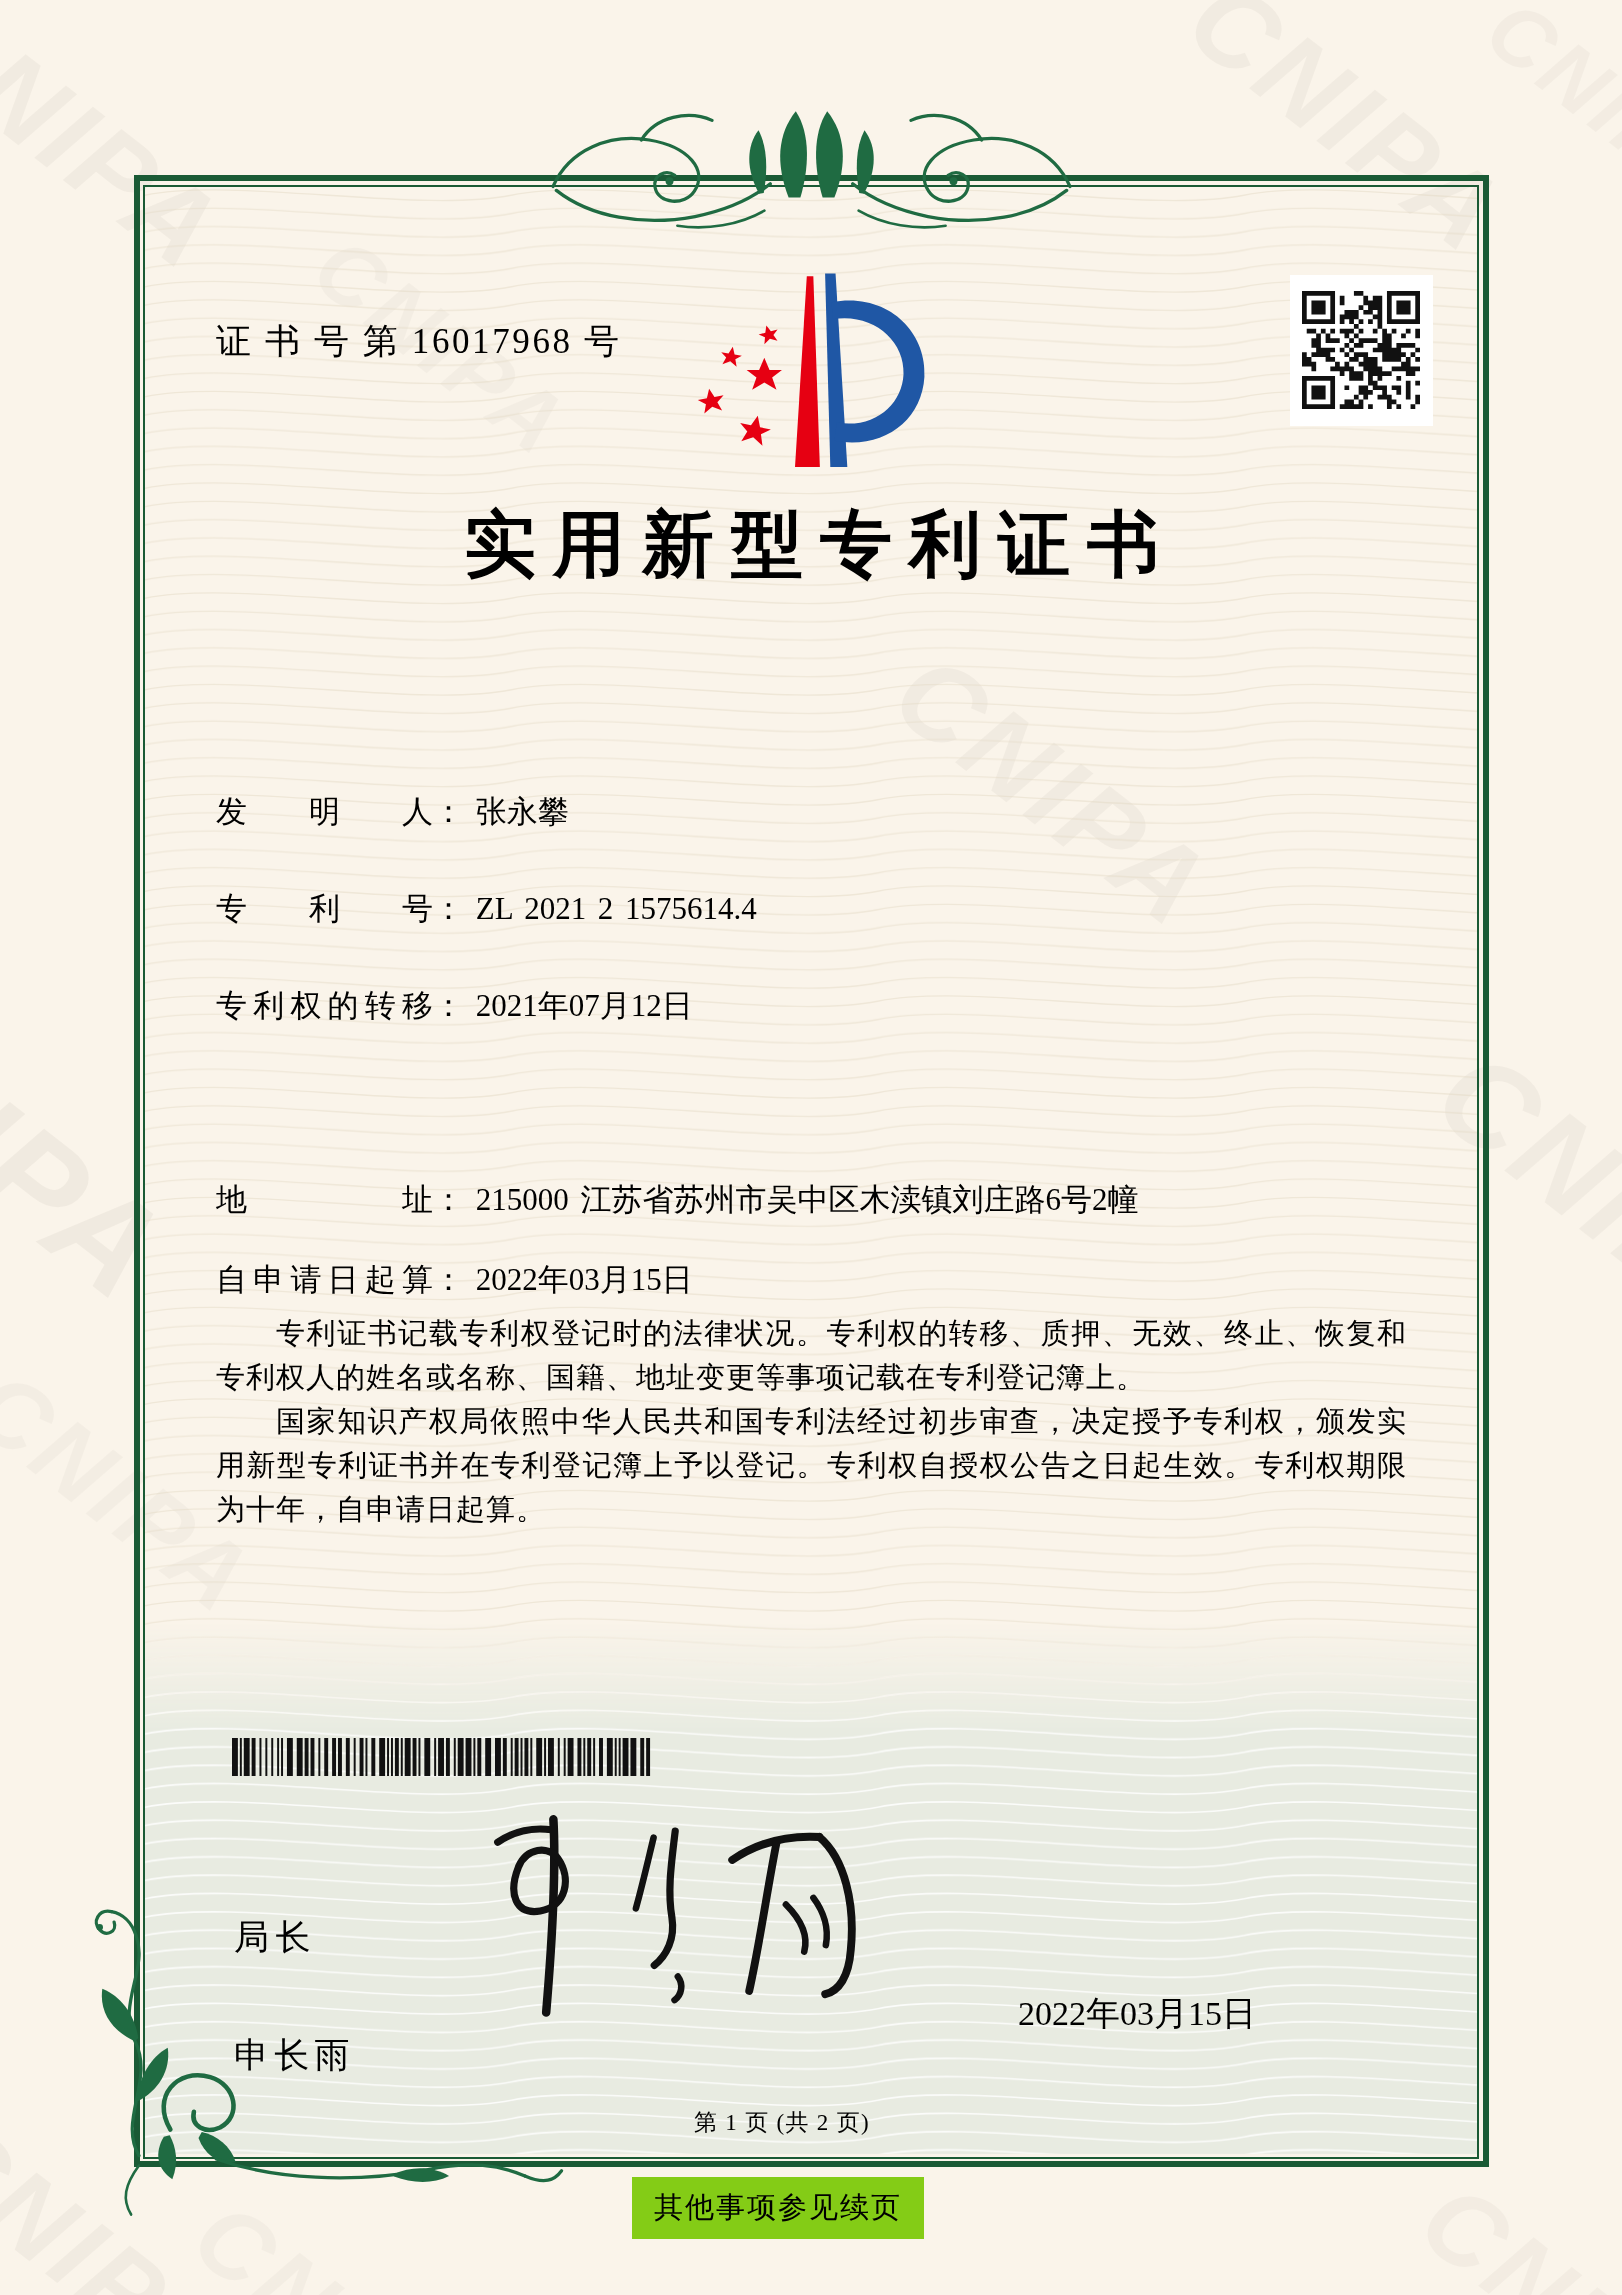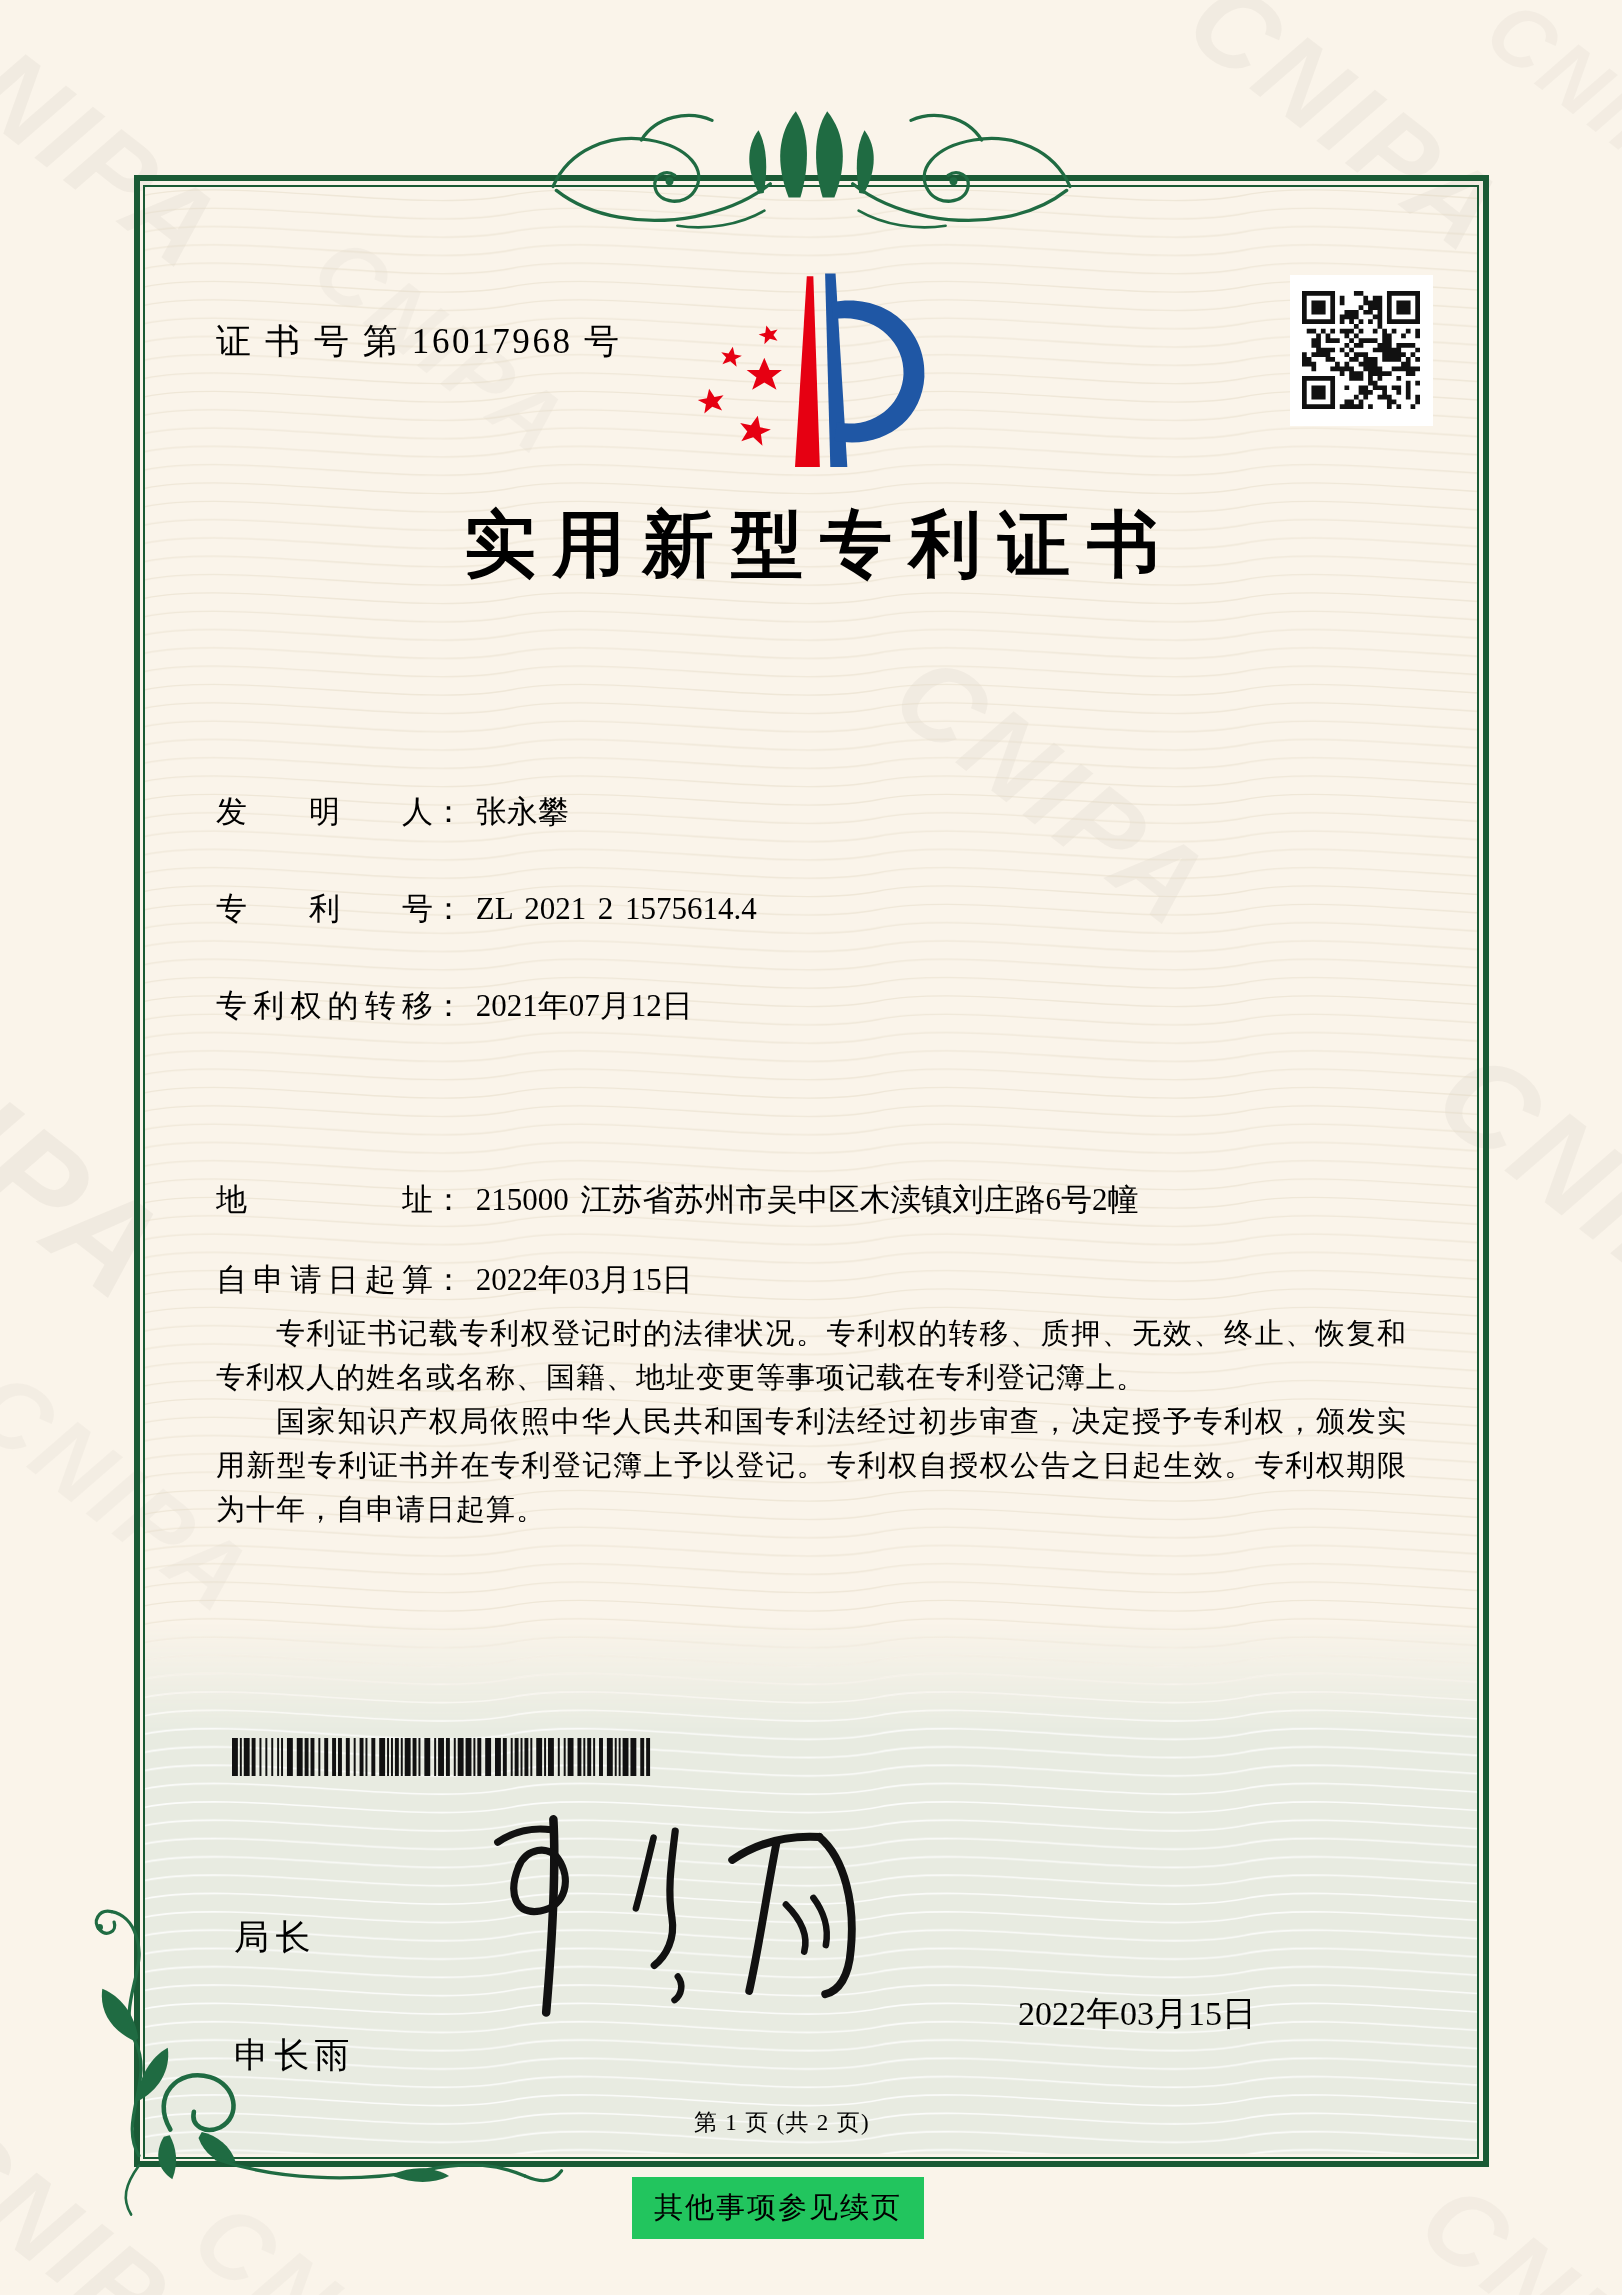--- a/index.html
+++ b/index.html
@@ -69,21 +69,21 @@
   .issue-date {
     position:absolute; left:1018px; top:1991px;
     font-size:34px; word-spacing:5.2px; white-space:nowrap;
   }
   .page-info {
     position:absolute; left:664px; top:2107px; width:236px;
     text-align:center; font-size:23px; letter-spacing:1.3px; white-space:nowrap;
   }
   .footer-box {
     position:absolute; left:632px; top:2177px; width:292px; height:62px;
-    background:#22c55e; display:flex; align-items:center; justify-content:center;
+    background:#84cc16; display:flex; align-items:center; justify-content:center;
   }
   .footer-box span { font-size:29px; letter-spacing:2px; white-space:nowrap; }
   .qr-box {
     position:absolute; left:1290px; top:275px; width:143px; height:151px;
     background:#ffffff;
   }
   svg { display:block; }
   .noptr { pointer-events:none; }
 </style>
 </head>

